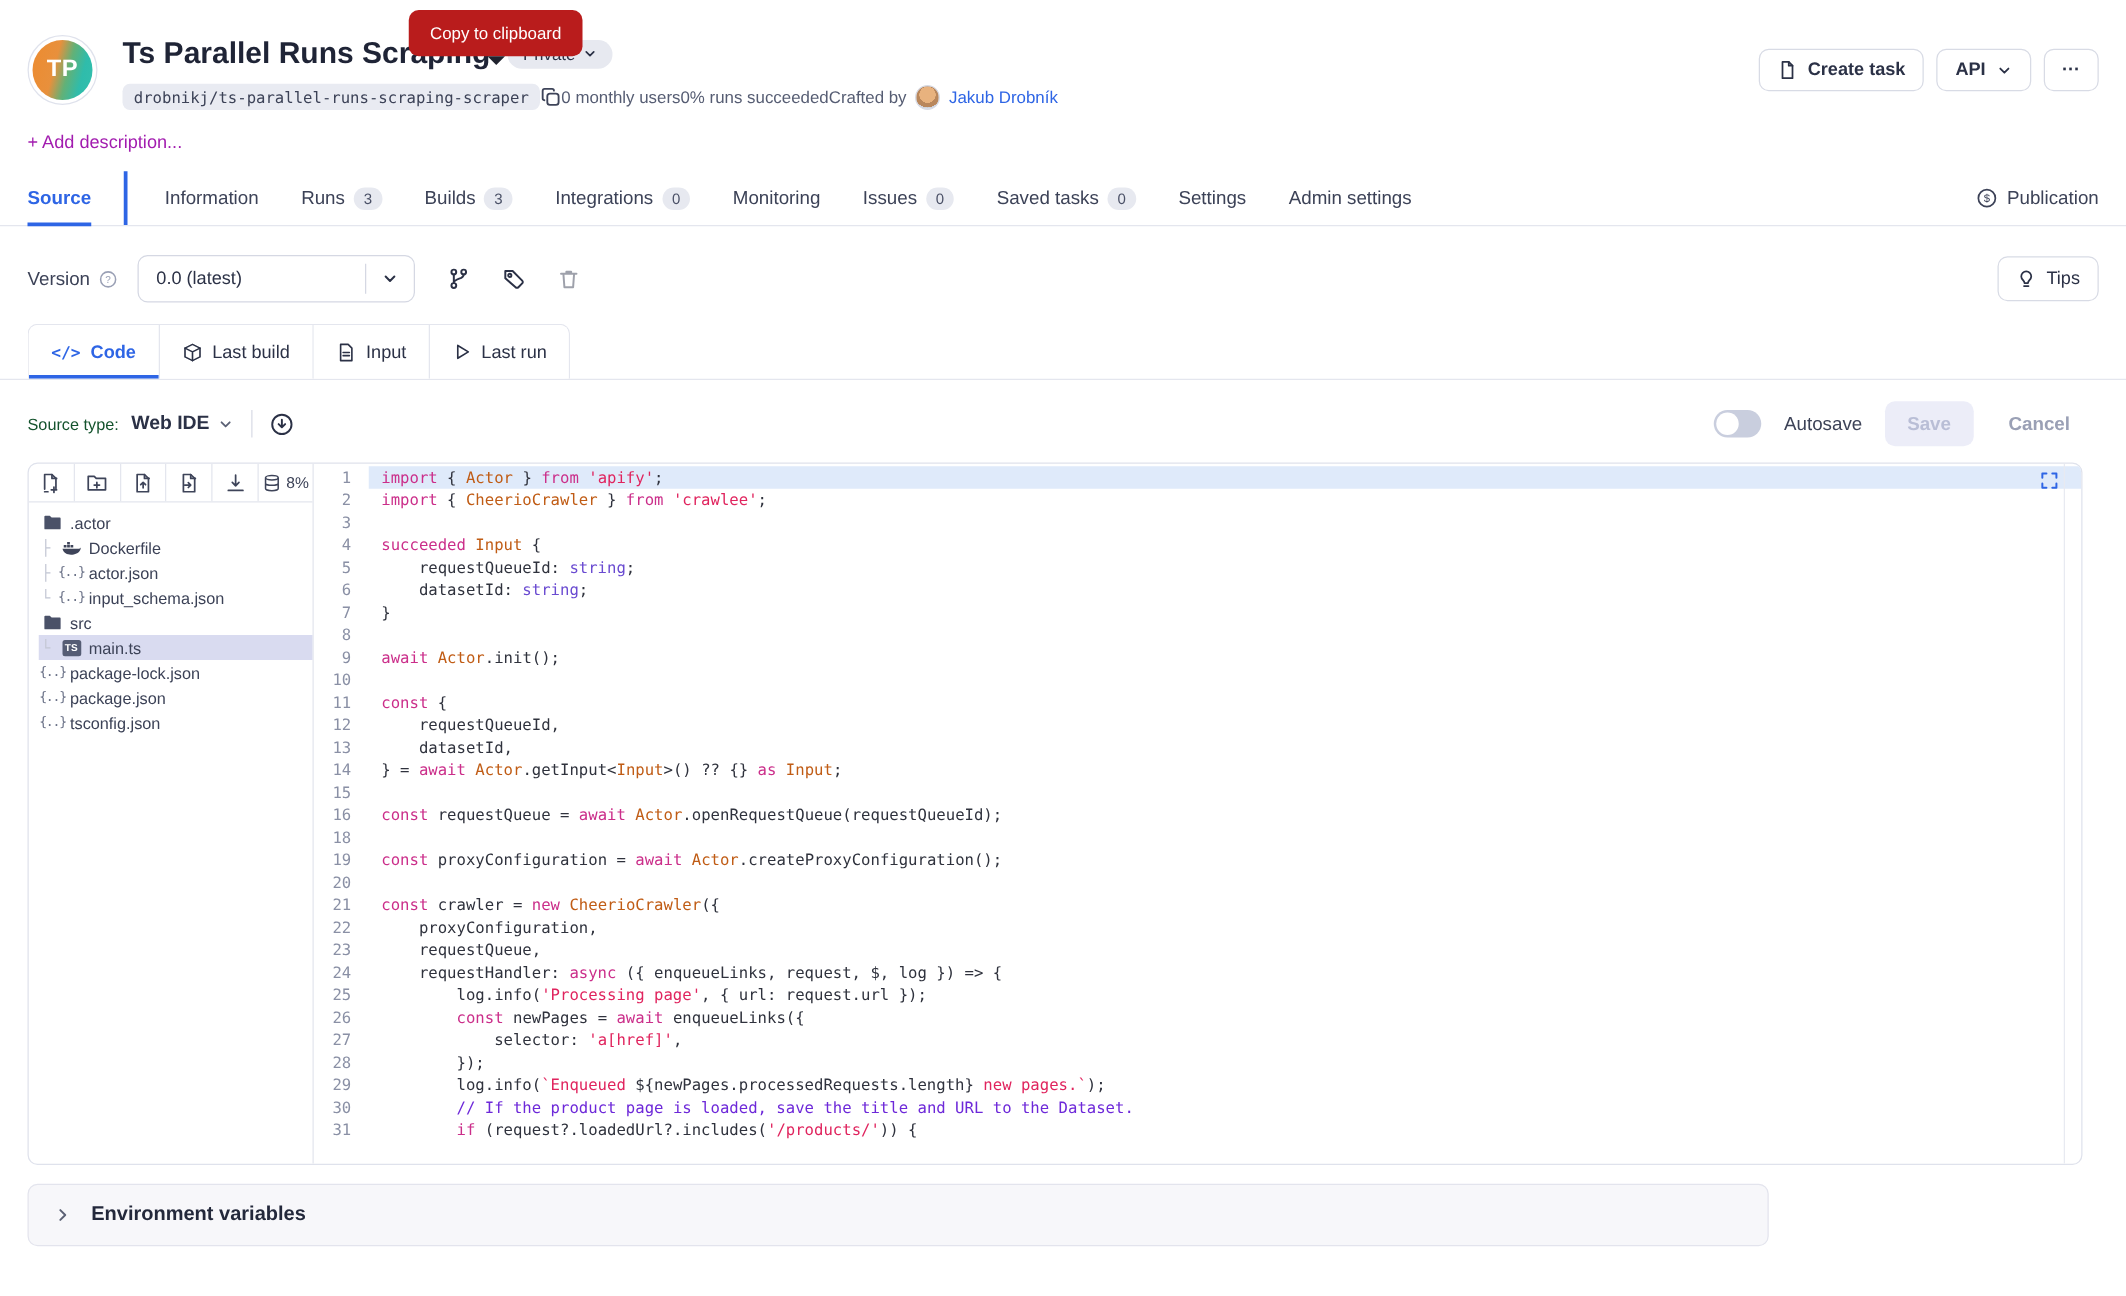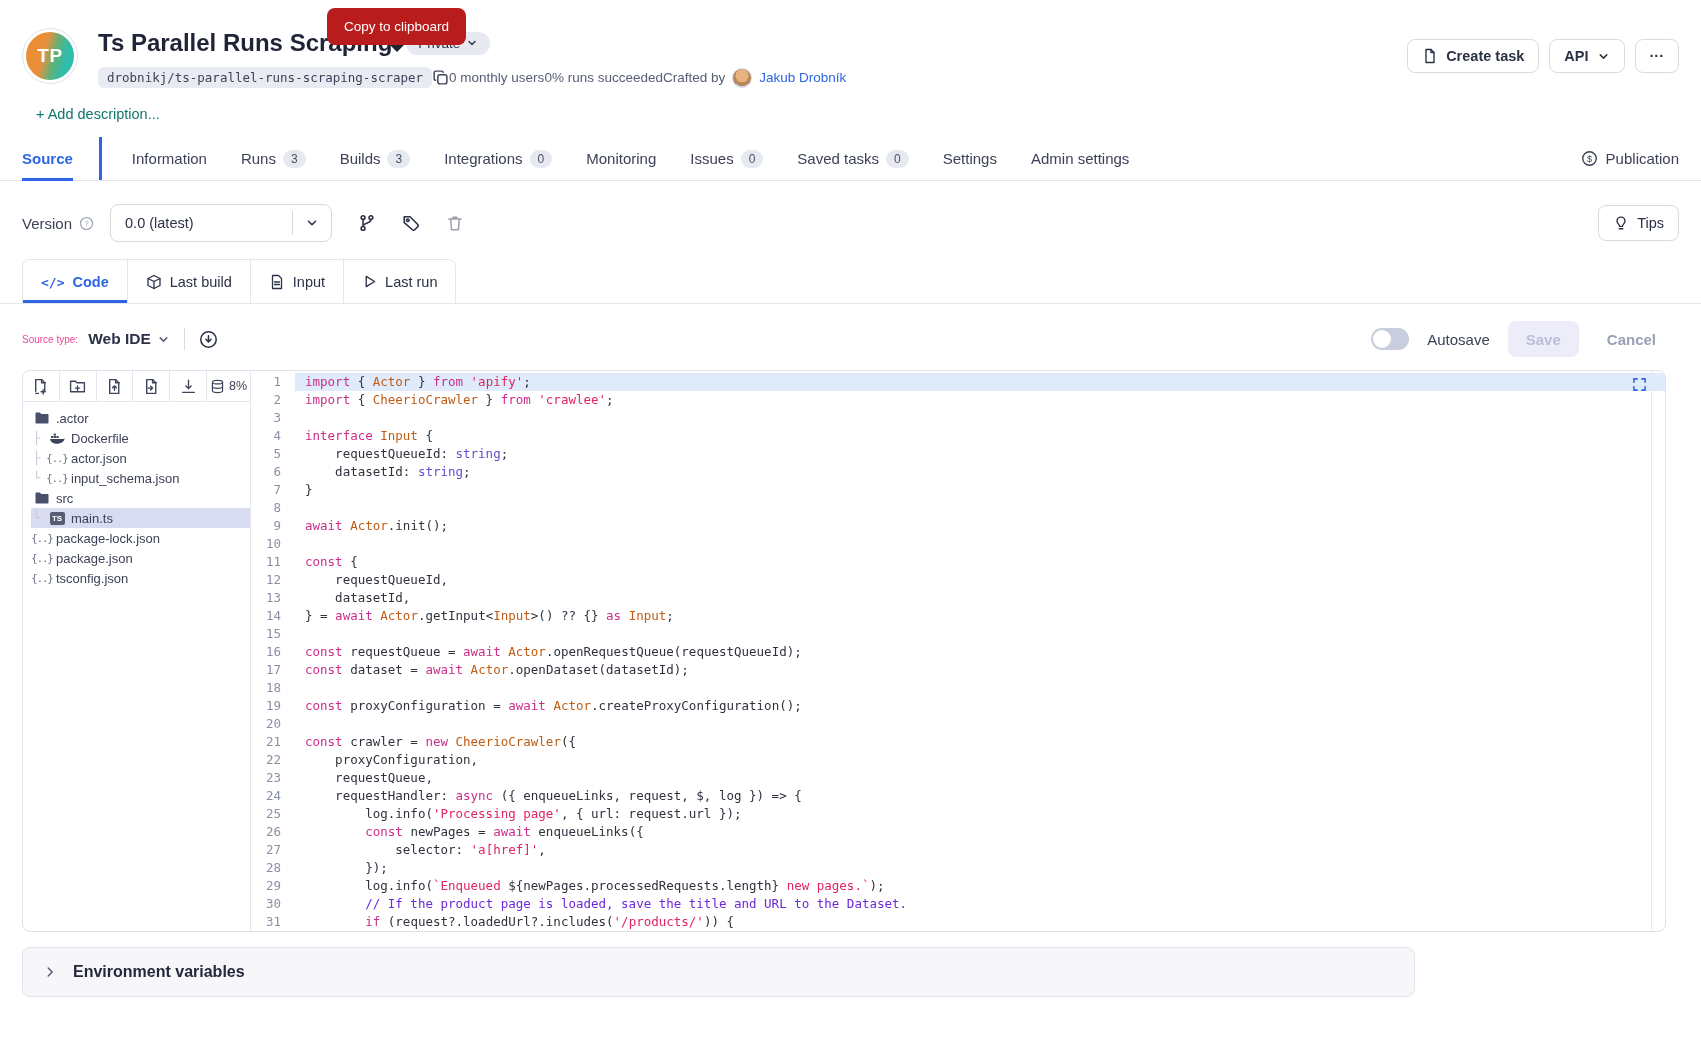--- a/index.html
+++ b/index.html
@@ -30,21 +30,21 @@
                  border:1px solid #d8dbe5; display:inline-block; }
   .crafted { display:flex; align-items:center; gap:7px; }
   .hdr-actions { display:flex; gap:10px; align-items:flex-start; padding-top:11px; }
   .btn { display:flex; align-items:center; gap:8px; height:34px; padding:0 14px;
          background:#fff; border:1px solid #d8dbe5; border-radius:8px;
          font-size:14.5px; font-weight:bold; color:#2b3146; cursor:pointer; font-family:inherit; }
   .tooltip { position:absolute; left:327px; top:8px; background:#b91c1c; color:#fff;
              font-size:13.5px; padding:11px 17px; border-radius:8px; z-index:5; white-space:nowrap; }
   .tooltip:after { content:""; position:absolute; left:50%; bottom:-7px; margin-left:-7px;
                    border:7px solid transparent; border-top-color:#20232f; border-bottom:none; }
-  .add-desc { margin:18px 22px 0 36px; font-size:14.5px; color:#0f766e; cursor:pointer; }
+  .add-desc { margin:18px 22px 0 22px; font-size:14.5px; color:#a21caf; cursor:pointer; }
 
   
   .tabs-row { display:flex; align-items:stretch; margin-top:15px; padding:0 22px;
               border-bottom:1px solid #e4e6ee; height:44px; }
   .tab { display:flex; align-items:center; gap:7px; font-size:15px; color:#3c4257;
          margin-right:34px; cursor:pointer; position:relative; white-space:nowrap; }
   .tab.act { color:#2e65e5; font-weight:bold; }
   .tab.act:after { content:""; position:absolute; left:0; right:0; bottom:-1px; height:3px; background:#2e65e5; }
   .tabdiv { width:3px; background:#2e65e5; margin:0 30px 0 -8px; }
   .cnt { background:#e7e9f0; color:#4a5066; border-radius:10px; font-size:12px; padding:2px 8px; font-weight:normal; }
@@ -68,21 +68,21 @@
   .subtabs { display:inline-flex; border:1px solid #e4e6ee; border-bottom:none; border-radius:8px 8px 0 0;
              overflow:hidden; vertical-align:bottom; }
   .subtab { display:flex; align-items:center; gap:8px; height:43px; padding:0 18px; font-size:14.5px;
             color:#2b3146; border-right:1px solid #e4e6ee; cursor:pointer; background:#fff; }
   .subtab:last-child { border-right:none; }
   .subtab.act { color:#2e65e5; font-weight:bold; box-shadow:inset 0 -3px 0 #2e65e5; }
   .code-glyph { font-family:"DejaVu Sans Mono", monospace; font-size:13px; font-weight:bold; }
 
   
   .src-row { display:flex; align-items:center; margin-top:16px; padding:0 22px 0 22px; height:38px; }
-  .src-label { font-size:10px; color:#ec4899; }
+  .src-label { font-size:13px; color:#14532d; }
   .src-value { display:flex; align-items:center; gap:6px; margin-left:10px; font-size:15.5px; font-weight:bold;
                color:#2b3146; cursor:pointer; }
   .vline { width:1px; height:22px; background:#d9dce6; margin:0 14px; }
   .src-right { margin-left:auto; display:flex; align-items:center; gap:18px; padding-right:13px; }
   .toggle { width:38px; height:22px; border-radius:11px; background:#c9cede; position:relative; cursor:pointer; }
   .toggle .knob { position:absolute; top:2px; left:2px; width:18px; height:18px; border-radius:50%; background:#fff; }
   .auto-label { font-size:15px; color:#3c4257; }
   .btn-save { height:36px; padding:0 18px; border:none; border-radius:8px; background:#ecedf8; color:#b9bed6;
               font-size:15px; font-weight:bold; font-family:inherit; }
   .btn-cancel { height:36px; padding:0 10px; border:none; background:none; color:#9aa0b5;
@@ -470,34 +470,33 @@
             </span>
             <span>tsconfig.json</span>
           </div>
         </div>
     </div>
     <div class="codearea">
       <div class="codelines">
           <div class="cl active"><span class="ln">1</span><span class="lt"><span class="tok-k">import</span><span class="tok-p"> { </span><span class="tok-d">Actor</span><span class="tok-p"> } </span><span class="tok-k">from</span><span class="tok-p"> </span><span class="tok-s">'apify'</span><span class="tok-p">;</span></span></div>
           <div class="cl"><span class="ln">2</span><span class="lt"><span class="tok-k">import</span><span class="tok-p"> { </span><span class="tok-d">CheerioCrawler</span><span class="tok-p"> } </span><span class="tok-k">from</span><span class="tok-p"> </span><span class="tok-s">'crawlee'</span><span class="tok-p">;</span></span></div>
           <div class="cl"><span class="ln">3</span><span class="lt"></span></div>
-          <div class="cl"><span class="ln">4</span><span class="lt"><span class="tok-k">interface</span><span class="tok-p"> </span><span class="tok-d">Input</span><span class="tok-p"> {</span></span></div>
+          <div class="cl"><span class="ln">4</span><span class="lt"><span class="tok-k">succeeded</span><span class="tok-p"> </span><span class="tok-d">Input</span><span class="tok-p"> {</span></span></div>
           <div class="cl"><span class="ln">5</span><span class="lt"><span class="tok-p">    requestQueueId: </span><span class="tok-t">string</span><span class="tok-p">;</span></span></div>
           <div class="cl"><span class="ln">6</span><span class="lt"><span class="tok-p">    datasetId: </span><span class="tok-t">string</span><span class="tok-p">;</span></span></div>
           <div class="cl"><span class="ln">7</span><span class="lt"><span class="tok-p">}</span></span></div>
           <div class="cl"><span class="ln">8</span><span class="lt"></span></div>
           <div class="cl"><span class="ln">9</span><span class="lt"><span class="tok-k">await</span><span class="tok-p"> </span><span class="tok-d">Actor</span><span class="tok-p">.init();</span></span></div>
           <div class="cl"><span class="ln">10</span><span class="lt"></span></div>
           <div class="cl"><span class="ln">11</span><span class="lt"><span class="tok-k">const</span><span class="tok-p"> {</span></span></div>
           <div class="cl"><span class="ln">12</span><span class="lt"><span class="tok-p">    requestQueueId,</span></span></div>
           <div class="cl"><span class="ln">13</span><span class="lt"><span class="tok-p">    datasetId,</span></span></div>
           <div class="cl"><span class="ln">14</span><span class="lt"><span class="tok-p">} = </span><span class="tok-k">await</span><span class="tok-p"> </span><span class="tok-d">Actor</span><span class="tok-p">.getInput&lt;</span><span class="tok-d">Input</span><span class="tok-p">&gt;() ?? {} </span><span class="tok-k">as</span><span class="tok-p"> </span><span class="tok-d">Input</span><span class="tok-p">;</span></span></div>
           <div class="cl"><span class="ln">15</span><span class="lt"></span></div>
           <div class="cl"><span class="ln">16</span><span class="lt"><span class="tok-k">const</span><span class="tok-p"> requestQueue = </span><span class="tok-k">await</span><span class="tok-p"> </span><span class="tok-d">Actor</span><span class="tok-p">.openRequestQueue(requestQueueId);</span></span></div>
-          <div class="cl"><span class="ln">17</span><span class="lt"><span class="tok-k">const</span><span class="tok-p"> dataset = </span><span class="tok-k">await</span><span class="tok-p"> </span><span class="tok-d">Actor</span><span class="tok-p">.openDataset(datasetId);</span></span></div>
           <div class="cl"><span class="ln">18</span><span class="lt"></span></div>
           <div class="cl"><span class="ln">19</span><span class="lt"><span class="tok-k">const</span><span class="tok-p"> proxyConfiguration = </span><span class="tok-k">await</span><span class="tok-p"> </span><span class="tok-d">Actor</span><span class="tok-p">.createProxyConfiguration();</span></span></div>
           <div class="cl"><span class="ln">20</span><span class="lt"></span></div>
           <div class="cl"><span class="ln">21</span><span class="lt"><span class="tok-k">const</span><span class="tok-p"> crawler = </span><span class="tok-k">new</span><span class="tok-p"> </span><span class="tok-d">CheerioCrawler</span><span class="tok-p">({</span></span></div>
           <div class="cl"><span class="ln">22</span><span class="lt"><span class="tok-p">    proxyConfiguration,</span></span></div>
           <div class="cl"><span class="ln">23</span><span class="lt"><span class="tok-p">    requestQueue,</span></span></div>
           <div class="cl"><span class="ln">24</span><span class="lt"><span class="tok-p">    requestHandler: </span><span class="tok-k">async</span><span class="tok-p"> ({ enqueueLinks, request, $, log }) =&gt; {</span></span></div>
           <div class="cl"><span class="ln">25</span><span class="lt"><span class="tok-p">        log.info(</span><span class="tok-s">'Processing page'</span><span class="tok-p">, { url: request.url });</span></span></div>
           <div class="cl"><span class="ln">26</span><span class="lt"><span class="tok-p">        </span><span class="tok-k">const</span><span class="tok-p"> newPages = </span><span class="tok-k">await</span><span class="tok-p"> enqueueLinks({</span></span></div>
           <div class="cl"><span class="ln">27</span><span class="lt"><span class="tok-p">            selector: </span><span class="tok-s">'a[href]'</span><span class="tok-p">,</span></span></div>

